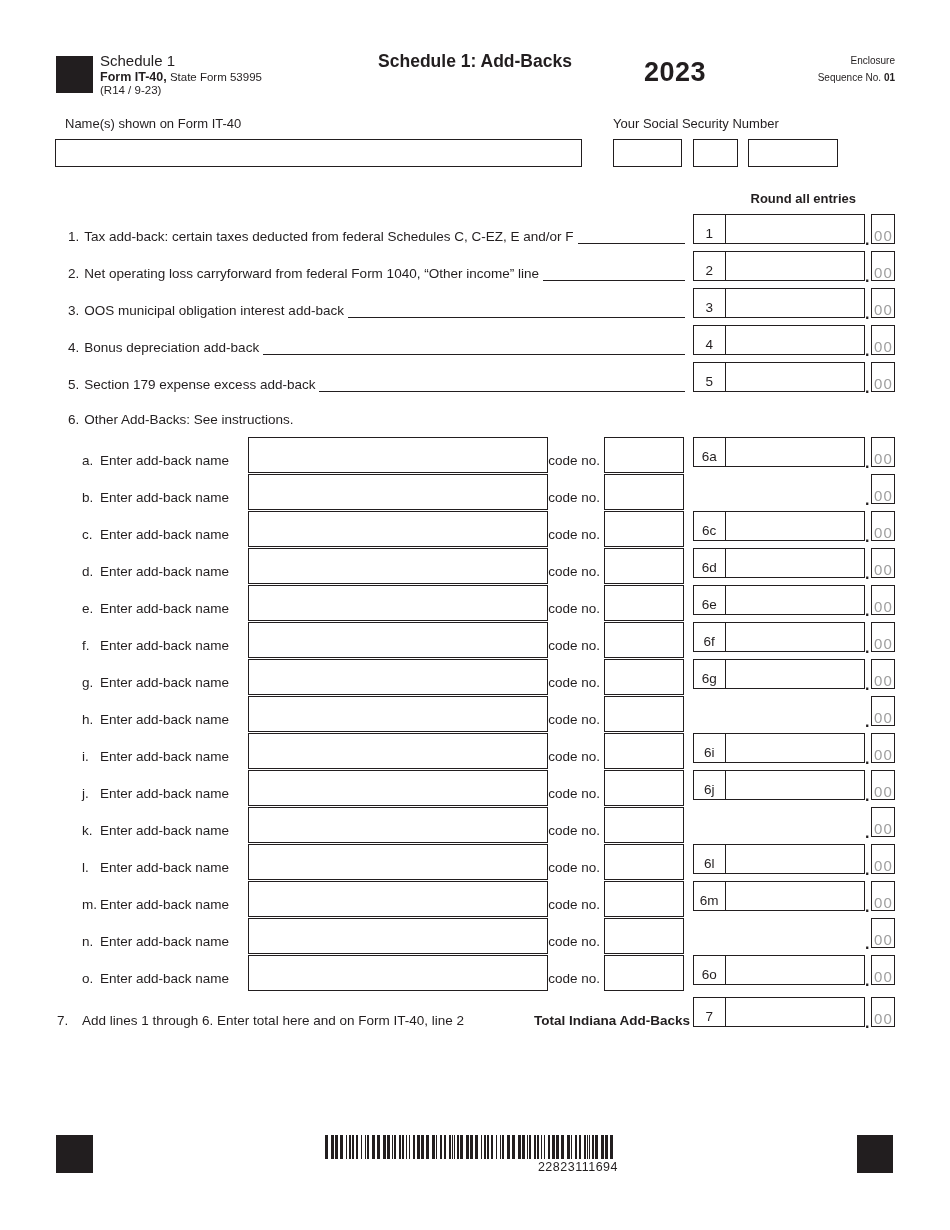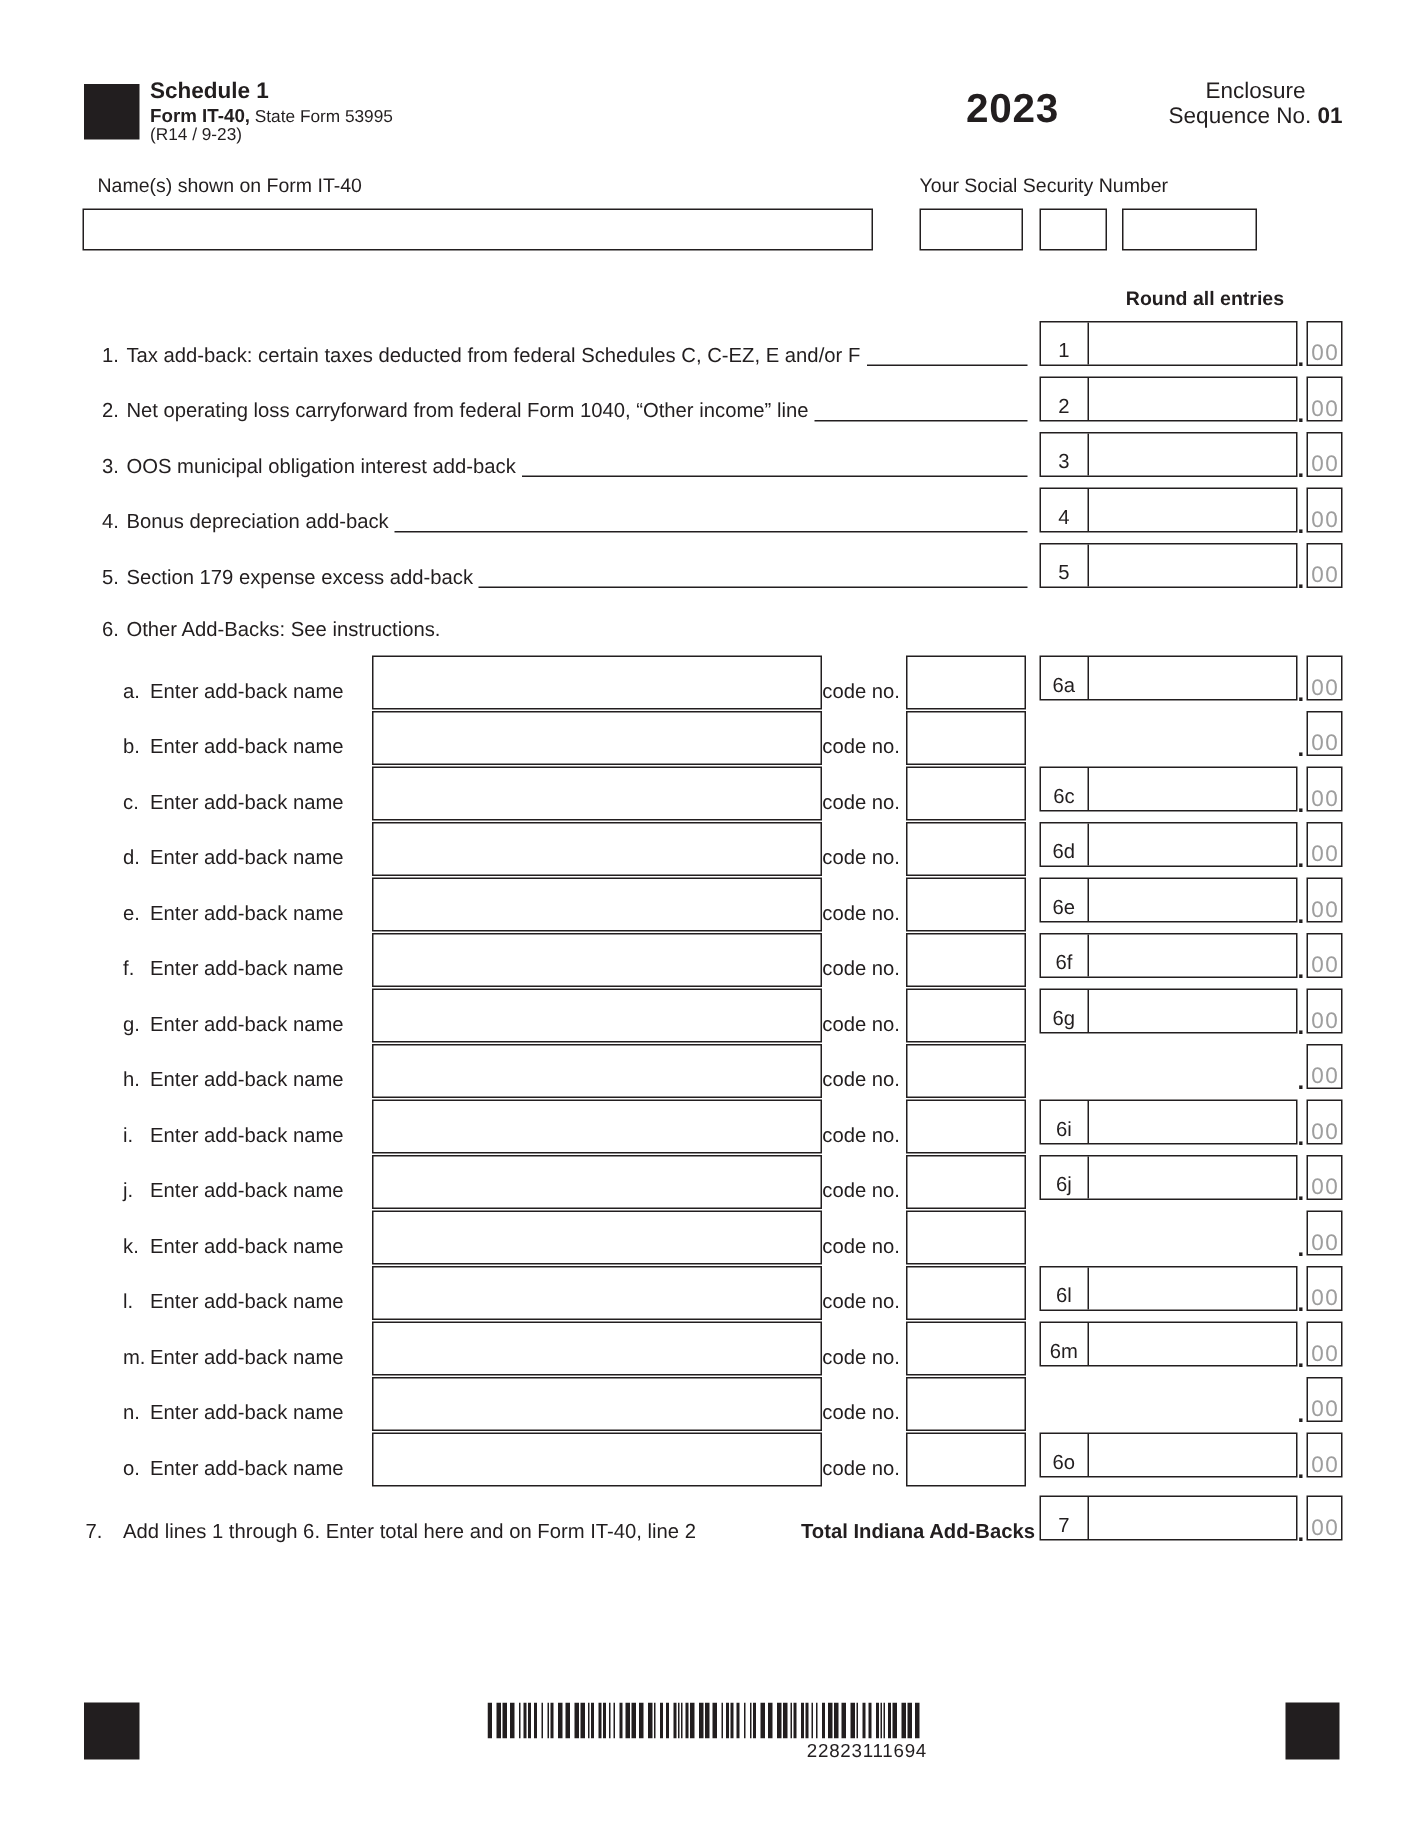--- a/index.html
+++ b/index.html
@@ -6,27 +6,27 @@
   .page{
     position:relative;width:950px;height:1230px;margin:0 auto;background:#ffffff;
     font-family:"Liberation Sans","DejaVu Sans",sans-serif;color:#221e1f;overflow:hidden;
   }
   .abs{position:absolute;box-sizing:border-box;}
   .sq{background:#221e1f;}
   .b{font-weight:bold;}
   .box{border:1.5px solid #221e1f;background:#fff;}
   input.box{font:13.5px "Liberation Sans","DejaVu Sans",sans-serif;padding:2px 5px;outline:none;color:#221e1f;}
   
-  .hdr-schedule{left:100px;top:52px;font-size:15px;font-weight:bold;text-align:center;}
+  .hdr-schedule{left:100px;top:52px;font-size:15px;font-weight:normal;text-align:center;}
   .hdr-formline{left:100px;top:70px;font-size:12.5px;}
   .hdr-formline .rest{font-weight:normal;font-size:11.5px;}
   .hdr-rev{left:100px;top:84px;font-size:11.5px;}
   .hdr-title{left:280px;top:51px;width:390px;text-align:center;font-size:17.5px;font-weight:bold;}
   .hdr-year{left:610px;top:57px;width:130px;text-align:center;font-size:27px;font-weight:bold;letter-spacing:.5px;}
-  .hdr-enc{right:55px;top:52px;text-align:center;font-size:15px;line-height:17px;}
+  .hdr-enc{right:55px;top:52px;text-align:right;font-size:10px;line-height:17px;}
   
   .id-label{font-size:13px;}
   
   .round-note{left:640px;top:191px;width:216px;text-align:right;font-size:13px;font-weight:bold;}
   
   .row-group{position:absolute;left:0;width:950px;height:30px;}
   .line-row{position:absolute;left:68px;top:0;width:617px;height:30px;display:flex;align-items:flex-end;font-size:13.5px;line-height:1.05;}
   .line-num{margin-right:5px;white-space:nowrap;}
   .line-fill{flex:1;border-bottom:1.4px solid #221e1f;margin-left:4px;height:0;min-width:6px;}
   .amount-group{position:absolute;left:693px;top:0;width:172px;height:30px;border:1.5px solid #221e1f;display:flex;box-sizing:border-box;background:#fff;}
@@ -53,20 +53,21 @@
 </style>
 </head>
 <body>
 
 <div class="page">
 
   <div class="abs sq" style="left:56px;top:56px;width:37px;height:37px;"></div>
   <div class="abs hdr-schedule">Schedule 1</div>
   <div class="abs hdr-formline"><span class="b">Form IT-40,</span><span class="rest"> State Form 53995</span></div>
   <div class="abs hdr-rev">(R14 / 9-23)</div>
+  <div class="abs hdr-title">Schedule 1: Add-Backs</div>
   <div class="abs hdr-year">2023</div>
   <div class="abs hdr-enc">
     <div>Enclosure</div>
     <div><span>Sequence No. </span><span class="b">01</span></div>
   </div>
 
   <div class="abs id-label" style="left:65px;top:116px;">Name(s) shown on Form IT-40</div>
   <input class="abs box" style="left: 55px; top: 139px; width: 527px; height: 28px;" value="">
   <div class="abs id-label" style="left:613px;top:116px;">Your Social Security Number</div>
   <input class="abs box" style="left: 613px; top: 139px; width: 69px; height: 28px;" value="">

